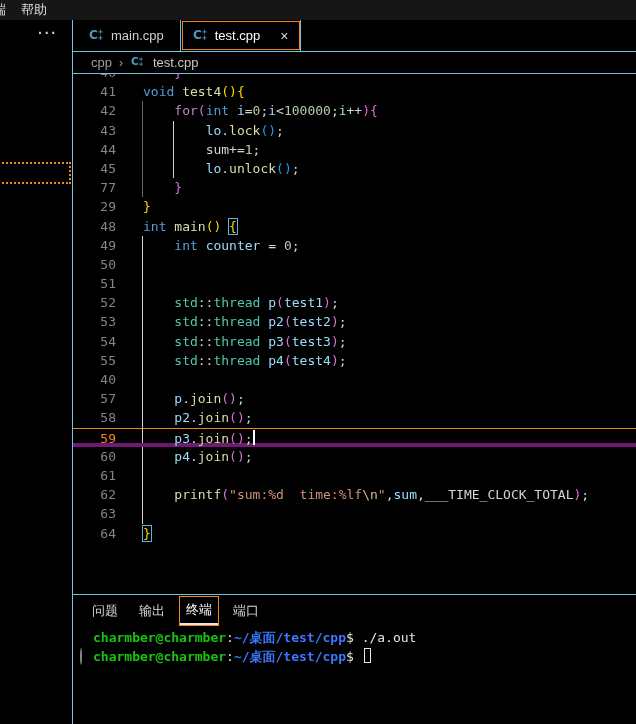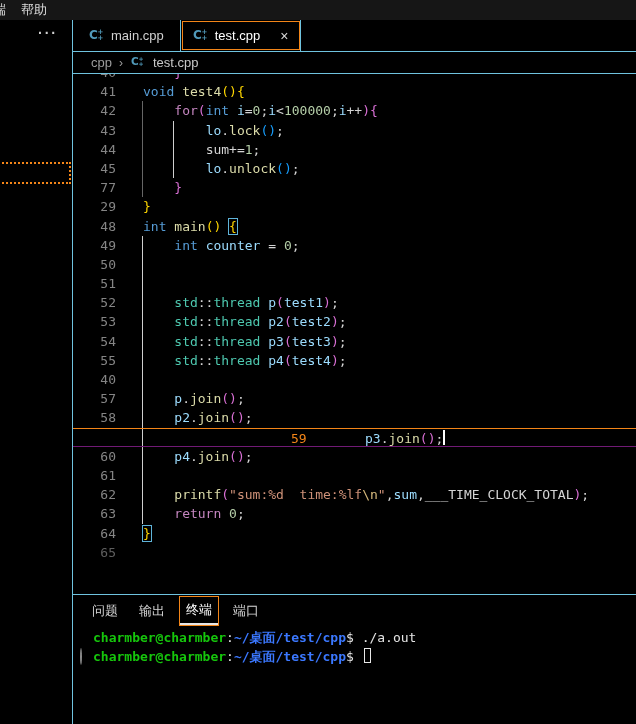--- a/index.html
+++ b/index.html
@@ -33,21 +33,21 @@
   .breadcrumb { height:22px; border-bottom:1px solid #6fc3df; display:flex; flex:none;
                 align-items:center; gap:7px; padding-left:18px; font-size:13px; color:#9d9d9d; }
   .breadcrumb .file { color:#c8c8c8; }
   .crumb-sep { font-size:12px; }
 
   
   .code-area { height:520px; flex:none; position:relative; overflow:hidden;
                font-family:"DejaVu Sans Mono",monospace; font-size:13px; }
   #code-lines { margin-top:-11px; }
   .code-line { display:flex; height:19.2px; line-height:19.2px; white-space:pre; position:relative; }
-  .code-line.cur { border-top:1px solid #f38518; border-bottom:1px solid #701a75;justify-content:center; }
+  .code-line.cur { border-top:1px solid #f38518; border-bottom:4px solid #701a75; }
   .ln { width:43px; text-align:right; color:#858585; flex:none; }
   .ct { padding-left:27px; white-space:pre; color:#d4d4d4; }
   .tok.box { outline:1px solid #5fb4d9; }
   .indent-guide { position:absolute; width:1px; }
   .caret { display:inline-block; width:2px; height:15px; background:#fff; vertical-align:-2px; }
 
   
   .panel { flex:1; border-top:1px solid #6fc3df; display:flex; flex-direction:column; }
   .ptabs { height:32px; flex:none; display:flex; align-items:center; gap:9px;
            padding-left:13px; font-size:13px; }
@@ -133,23 +133,22 @@
         <div class="code-line"><span class="ln">53</span><span class="ct"><span class="tok" style="color: rgb(212, 212, 212);">    </span><span class="tok" style="color: rgb(78, 201, 176);">std</span><span class="tok" style="color: rgb(212, 212, 212);">::</span><span class="tok" style="color: rgb(78, 201, 176);">thread</span><span class="tok" style="color: rgb(212, 212, 212);"> </span><span class="tok" style="color: rgb(156, 220, 254);">p2</span><span class="tok" style="color: rgb(218, 112, 214);">(</span><span class="tok" style="color: rgb(156, 220, 254);">test2</span><span class="tok" style="color: rgb(218, 112, 214);">)</span><span class="tok" style="color: rgb(212, 212, 212);">;</span></span></div>
         <div class="code-line"><span class="ln">54</span><span class="ct"><span class="tok" style="color: rgb(212, 212, 212);">    </span><span class="tok" style="color: rgb(78, 201, 176);">std</span><span class="tok" style="color: rgb(212, 212, 212);">::</span><span class="tok" style="color: rgb(78, 201, 176);">thread</span><span class="tok" style="color: rgb(212, 212, 212);"> </span><span class="tok" style="color: rgb(156, 220, 254);">p3</span><span class="tok" style="color: rgb(218, 112, 214);">(</span><span class="tok" style="color: rgb(156, 220, 254);">test3</span><span class="tok" style="color: rgb(218, 112, 214);">)</span><span class="tok" style="color: rgb(212, 212, 212);">;</span></span></div>
         <div class="code-line"><span class="ln">55</span><span class="ct"><span class="tok" style="color: rgb(212, 212, 212);">    </span><span class="tok" style="color: rgb(78, 201, 176);">std</span><span class="tok" style="color: rgb(212, 212, 212);">::</span><span class="tok" style="color: rgb(78, 201, 176);">thread</span><span class="tok" style="color: rgb(212, 212, 212);"> </span><span class="tok" style="color: rgb(156, 220, 254);">p4</span><span class="tok" style="color: rgb(218, 112, 214);">(</span><span class="tok" style="color: rgb(156, 220, 254);">test4</span><span class="tok" style="color: rgb(218, 112, 214);">)</span><span class="tok" style="color: rgb(212, 212, 212);">;</span></span></div>
         <div class="code-line"><span class="ln">40</span><span class="ct"></span></div>
         <div class="code-line"><span class="ln">57</span><span class="ct"><span class="tok" style="color: rgb(212, 212, 212);">    </span><span class="tok" style="color: rgb(156, 220, 254);">p</span><span class="tok" style="color: rgb(212, 212, 212);">.</span><span class="tok" style="color: rgb(220, 220, 170);">join</span><span class="tok" style="color: rgb(218, 112, 214);">(</span><span class="tok" style="color: rgb(218, 112, 214);">)</span><span class="tok" style="color: rgb(212, 212, 212);">;</span></span></div>
         <div class="code-line"><span class="ln">58</span><span class="ct"><span class="tok" style="color: rgb(212, 212, 212);">    </span><span class="tok" style="color: rgb(156, 220, 254);">p2</span><span class="tok" style="color: rgb(212, 212, 212);">.</span><span class="tok" style="color: rgb(220, 220, 170);">join</span><span class="tok" style="color: rgb(218, 112, 214);">(</span><span class="tok" style="color: rgb(218, 112, 214);">)</span><span class="tok" style="color: rgb(212, 212, 212);">;</span></span></div>
         <div class="code-line cur"><span class="ln" style="color: rgb(243, 133, 24);">59</span><span class="ct"><span class="tok" style="color: rgb(212, 212, 212);">    </span><span class="tok" style="color: rgb(156, 220, 254);">p3</span><span class="tok" style="color: rgb(212, 212, 212);">.</span><span class="tok" style="color: rgb(220, 220, 170);">join</span><span class="tok" style="color: rgb(218, 112, 214);">(</span><span class="tok" style="color: rgb(218, 112, 214);">)</span><span class="tok" style="color: rgb(212, 212, 212);">;</span><span class="caret"></span></span></div>
         <div class="code-line"><span class="ln">60</span><span class="ct"><span class="tok" style="color: rgb(212, 212, 212);">    </span><span class="tok" style="color: rgb(156, 220, 254);">p4</span><span class="tok" style="color: rgb(212, 212, 212);">.</span><span class="tok" style="color: rgb(220, 220, 170);">join</span><span class="tok" style="color: rgb(218, 112, 214);">(</span><span class="tok" style="color: rgb(218, 112, 214);">)</span><span class="tok" style="color: rgb(212, 212, 212);">;</span></span></div>
         <div class="code-line"><span class="ln">61</span></div>
         <div class="code-line"><span class="ln">62</span><span class="ct"><span class="tok" style="color: rgb(212, 212, 212);">    </span><span class="tok" style="color: rgb(220, 220, 170);">printf</span><span class="tok" style="color: rgb(218, 112, 214);">(</span><span class="tok" style="color: rgb(206, 145, 120);">"sum:%d  time:%lf</span><span class="tok" style="color: rgb(215, 186, 125);">\n</span><span class="tok" style="color: rgb(206, 145, 120);">"</span><span class="tok" style="color: rgb(212, 212, 212);">,</span><span class="tok" style="color: rgb(156, 220, 254);">sum</span><span class="tok" style="color: rgb(212, 212, 212);">,</span><span class="tok" style="color: rgb(212, 212, 212);">___TIME_CLOCK_TOTAL</span><span class="tok" style="color: rgb(218, 112, 214);">)</span><span class="tok" style="color: rgb(212, 212, 212);">;</span></span></div>
-        <div class="code-line"><span class="ln">63</span><span class="ct"><span class="tok" style="color: rgb(212, 212, 212);">    </span><span class="tok" style="color: rgb(197, 134, 192);">return</span><span class="tok" style="color: rgb(212, 212, 212);"> </span><span class="tok" style="color: rgb(181, 206, 168);">0</span><span class="tok" style="color: rgb(212, 212, 212);">;</span></span></div>
+        <div class="code-line"><span class="ln">63</span></div>
         <div class="code-line"><span class="ln">64</span><span class="ct"><span class="tok box" style="color: rgb(255, 215, 0);">}</span></span></div>
-        <div class="code-line"><span class="ln" style="color: rgb(95, 95, 95);">65</span><span class="ct"></span></div>
       </div>
   </div>
 
   <div class="panel">
     <div class="ptabs">
         <span class="ptab">问题</span>
         <span class="ptab">输出</span>
         <span class="ptab active">终端</span>
         <span class="ptab">端口</span>
       </div>

